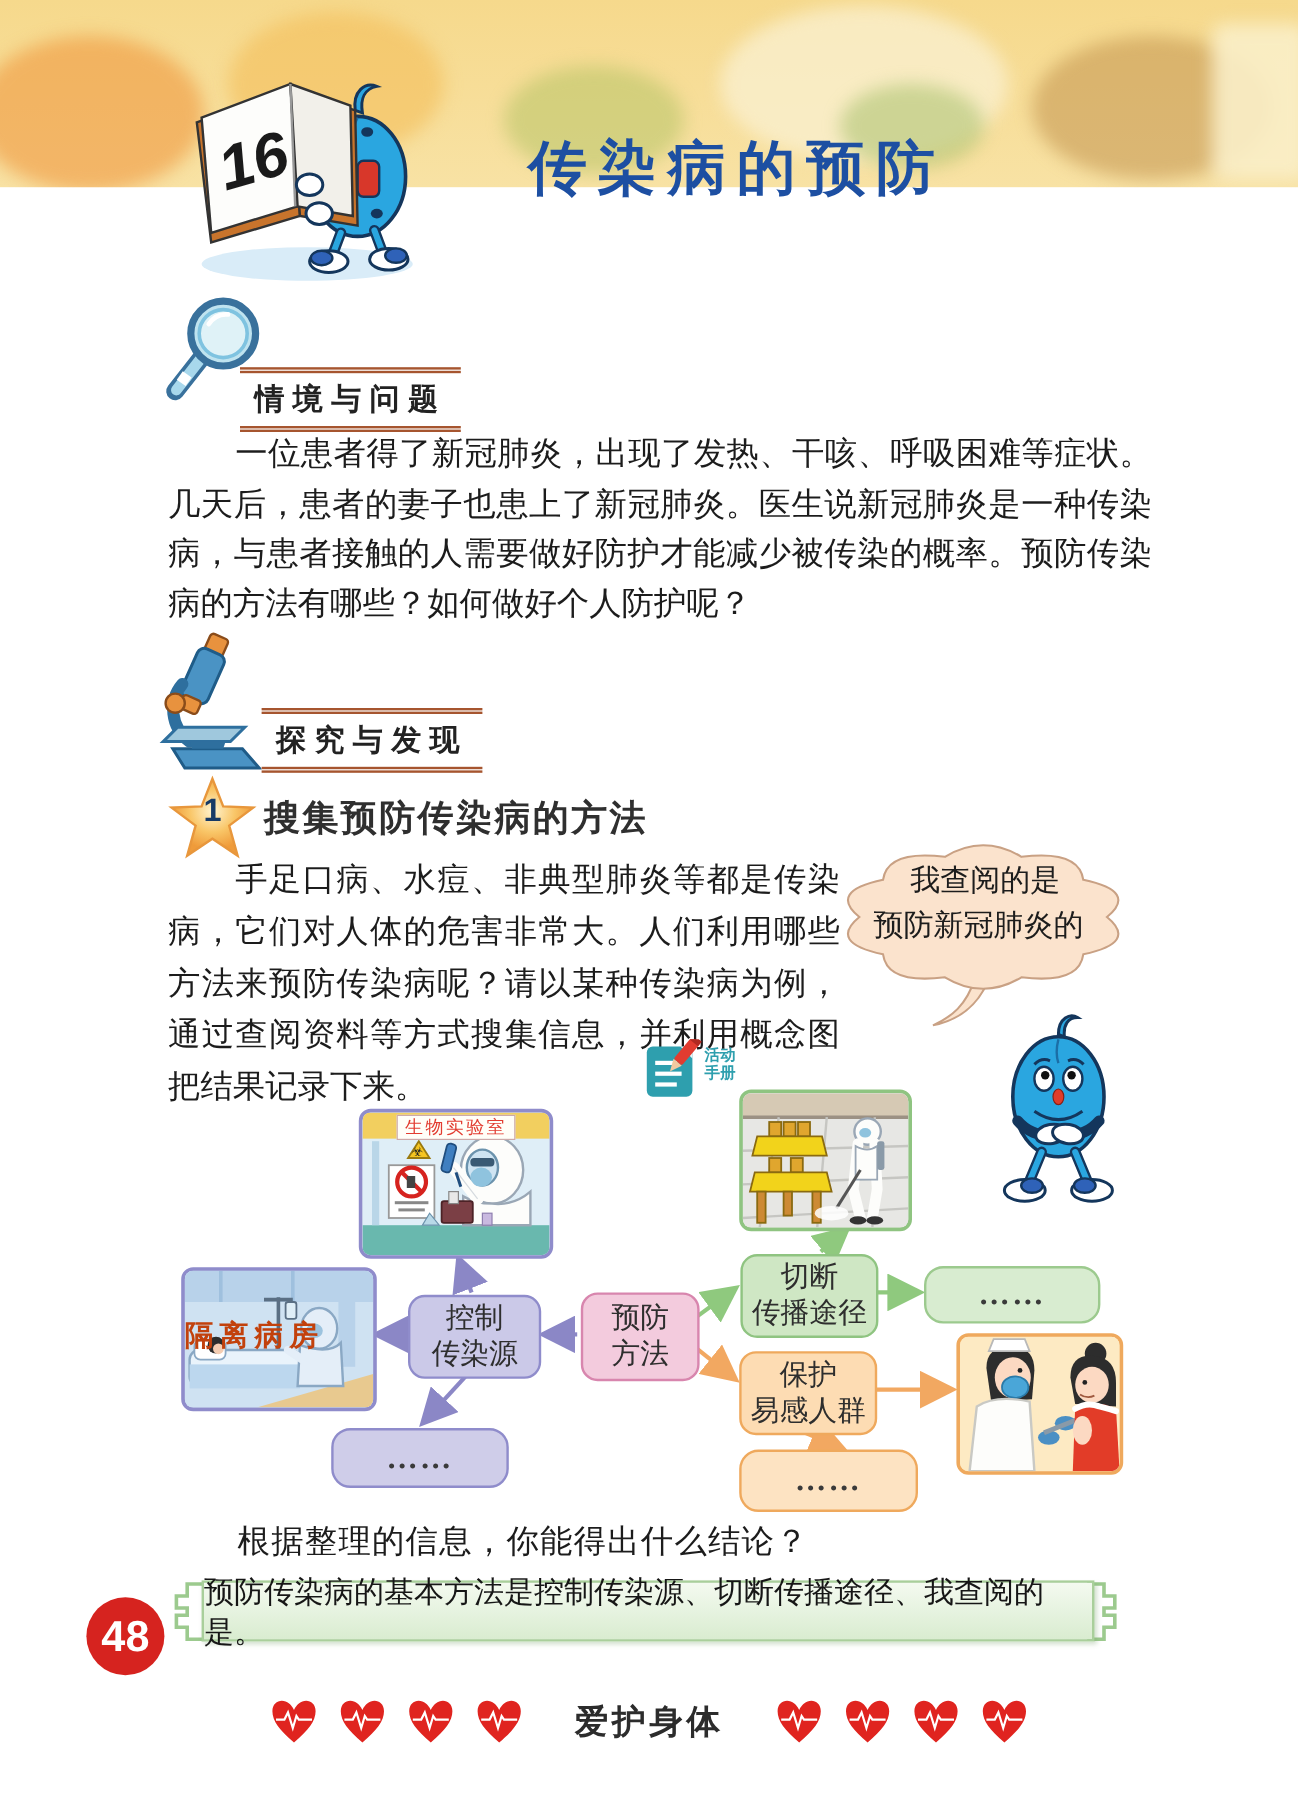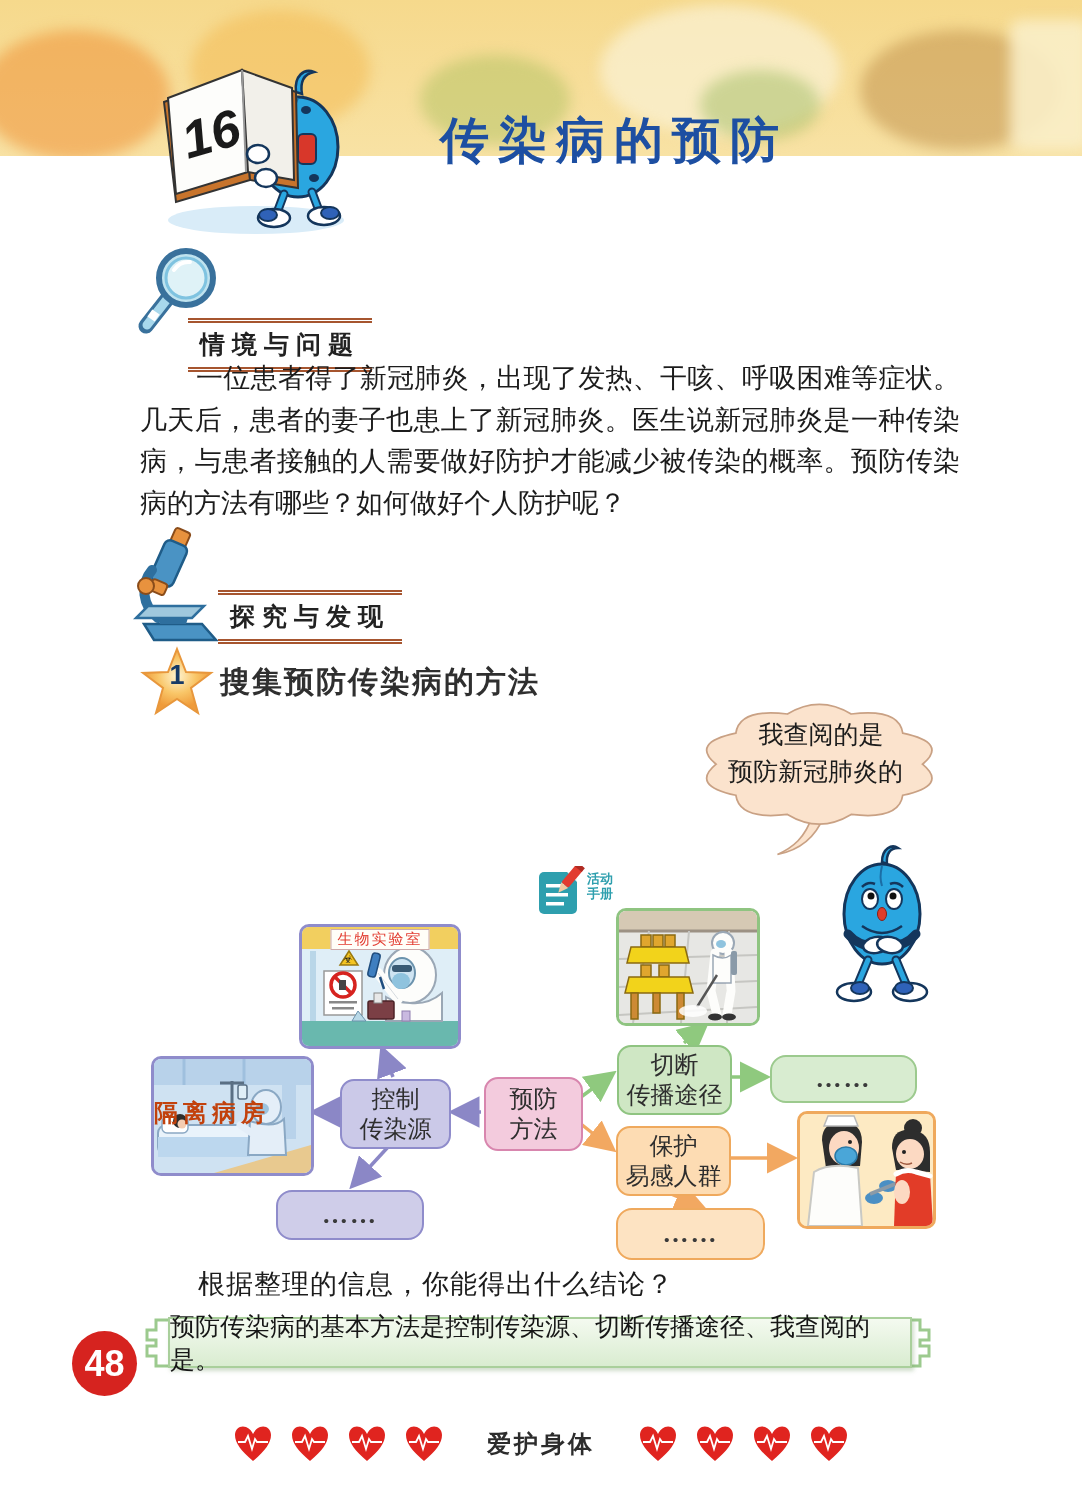--- a/index.html
+++ b/index.html
@@ -18,21 +18,21 @@
   .b7{left:1010px;top:20px;width:80px;height:130px;background:rgba(250,238,200,.9);border-radius:10px;}
   
   .lesson-badge{position:absolute;left:146px;top:50px;width:220px;height:190px;}
   .page-title{position:absolute;left:428px;top:108px;width:420px;
               font-family:"Liberation Sans","DejaVu Sans",sans-serif;
               font-size:49px;font-weight:900;color:#1d4fa2;letter-spacing:9px;margin-left:12px;}
   
   .rule-header{position:absolute;border-top:5px double #a6552f;border-bottom:5px double #a6552f;
                padding:5px 12px 6px 12px;font-weight:bold;font-size:25px;color:#222;
                letter-spacing:7px;background:#fff;}
-  .h-situation{left:188px;top:306px;margin-top:12px;}
+  .h-situation{left:200px;top:306px;}
   .h-explore{left:218px;top:590px;}
   .icon-abs{position:absolute;}
   
   .para{position:absolute;font-size:27px;line-height:41.5px;color:#1c1c1c;
         text-align:justify;text-indent:56px;}
   .para1{left:140px;top:358px;width:820px;}
   .para2{left:140px;top:712px;width:560px;line-height:43px;}
   .question{position:absolute;left:198px;top:1266px;font-size:27px;color:#1c1c1c;letter-spacing:1px;}
   
   .star-wrap{position:absolute;left:140px;top:646px;width:74px;height:74px;}
@@ -81,22 +81,22 @@
                 background:linear-gradient(#f4faf0,#d9ecd0);border:2px solid #a9cf9b;
                 box-shadow:2px 3px 4px rgba(120,160,110,.35);display:flex;align-items:center;
                 justify-content:center;font-size:25px;color:#161616;z-index:2;}
   .deco{position:absolute;top:1316px;z-index:1;}
   
   .page-badge{position:absolute;left:72px;top:1331px;width:65px;height:65px;border-radius:50%;
               background:#d6231f;color:#fff;display:flex;align-items:center;justify-content:center;
               font-family:"Liberation Sans",sans-serif;font-size:36px;font-weight:bold;}
   .footer{position:absolute;left:0;top:1412px;width:1082px;display:flex;align-items:center;
           justify-content:center;gap:17px;}
-  .footer-label{font-family:Liberation Serif, serif;font-size:24px;
-                font-weight:bold;color:#2c2c2c;margin:16px 26px;letter-spacing:3px;}
+  .footer-label{font-family:Liberation Serif, serif;font-size:28px;
+                font-weight:bold;color:#2c2c2c;margin:4px 26px;letter-spacing:3px;}
   svg{display:block;}
   .arrows{position:absolute;left:0;top:0;z-index:2;pointer-events:none;}
 </style>
 </head>
 <body>
 
 <div id="page">
 
   <div class="banner">
     <div class="blob b1"></div>
@@ -190,20 +190,21 @@
           <stop offset="55%" stop-color="#f9c668"></stop>
           <stop offset="100%" stop-color="#ef9b3a"></stop>
         </radialGradient>
       </defs>
       <polygon points="37,3 46,26 71,27 51,42 58,67 37,53 16,67 23,42 3,27 28,26" fill="url(#starg)" stroke="#e8973c" stroke-width="2"></polygon>
     </svg>
     <span class="star-num">1</span>
   </div>
   <div class="activity-title">搜集预防传染病的方法</div>
 
+  <div class="para para2">手足口病、水痘、非典型肺炎等都是传染病，它们对人体的危害非常大。人们利用哪些方法来预防传染病呢？请以某种传染病为例，通过查阅资料等方式搜集信息，并利用概念图把结果记录下来。</div>
 
   <div class="handbook">
     <svg width="48" height="50" viewBox="0 0 48 50">
       <rect x="2" y="6" width="38" height="42" rx="5" fill="#2e9fae"></rect>
       <polygon points="30,6 40,6 40,16" fill="#fff" opacity=".9"></polygon>
       <rect x="9" y="18" width="18" height="3.5" fill="#fff"></rect>
       <rect x="9" y="27" width="22" height="3.5" fill="#fff"></rect>
       <rect x="9" y="36" width="18" height="3.5" fill="#fff"></rect>
       <g transform="rotate(40 34 14)">
         <rect x="28" y="-2" width="9" height="24" rx="2" fill="#e23c30"></rect>

